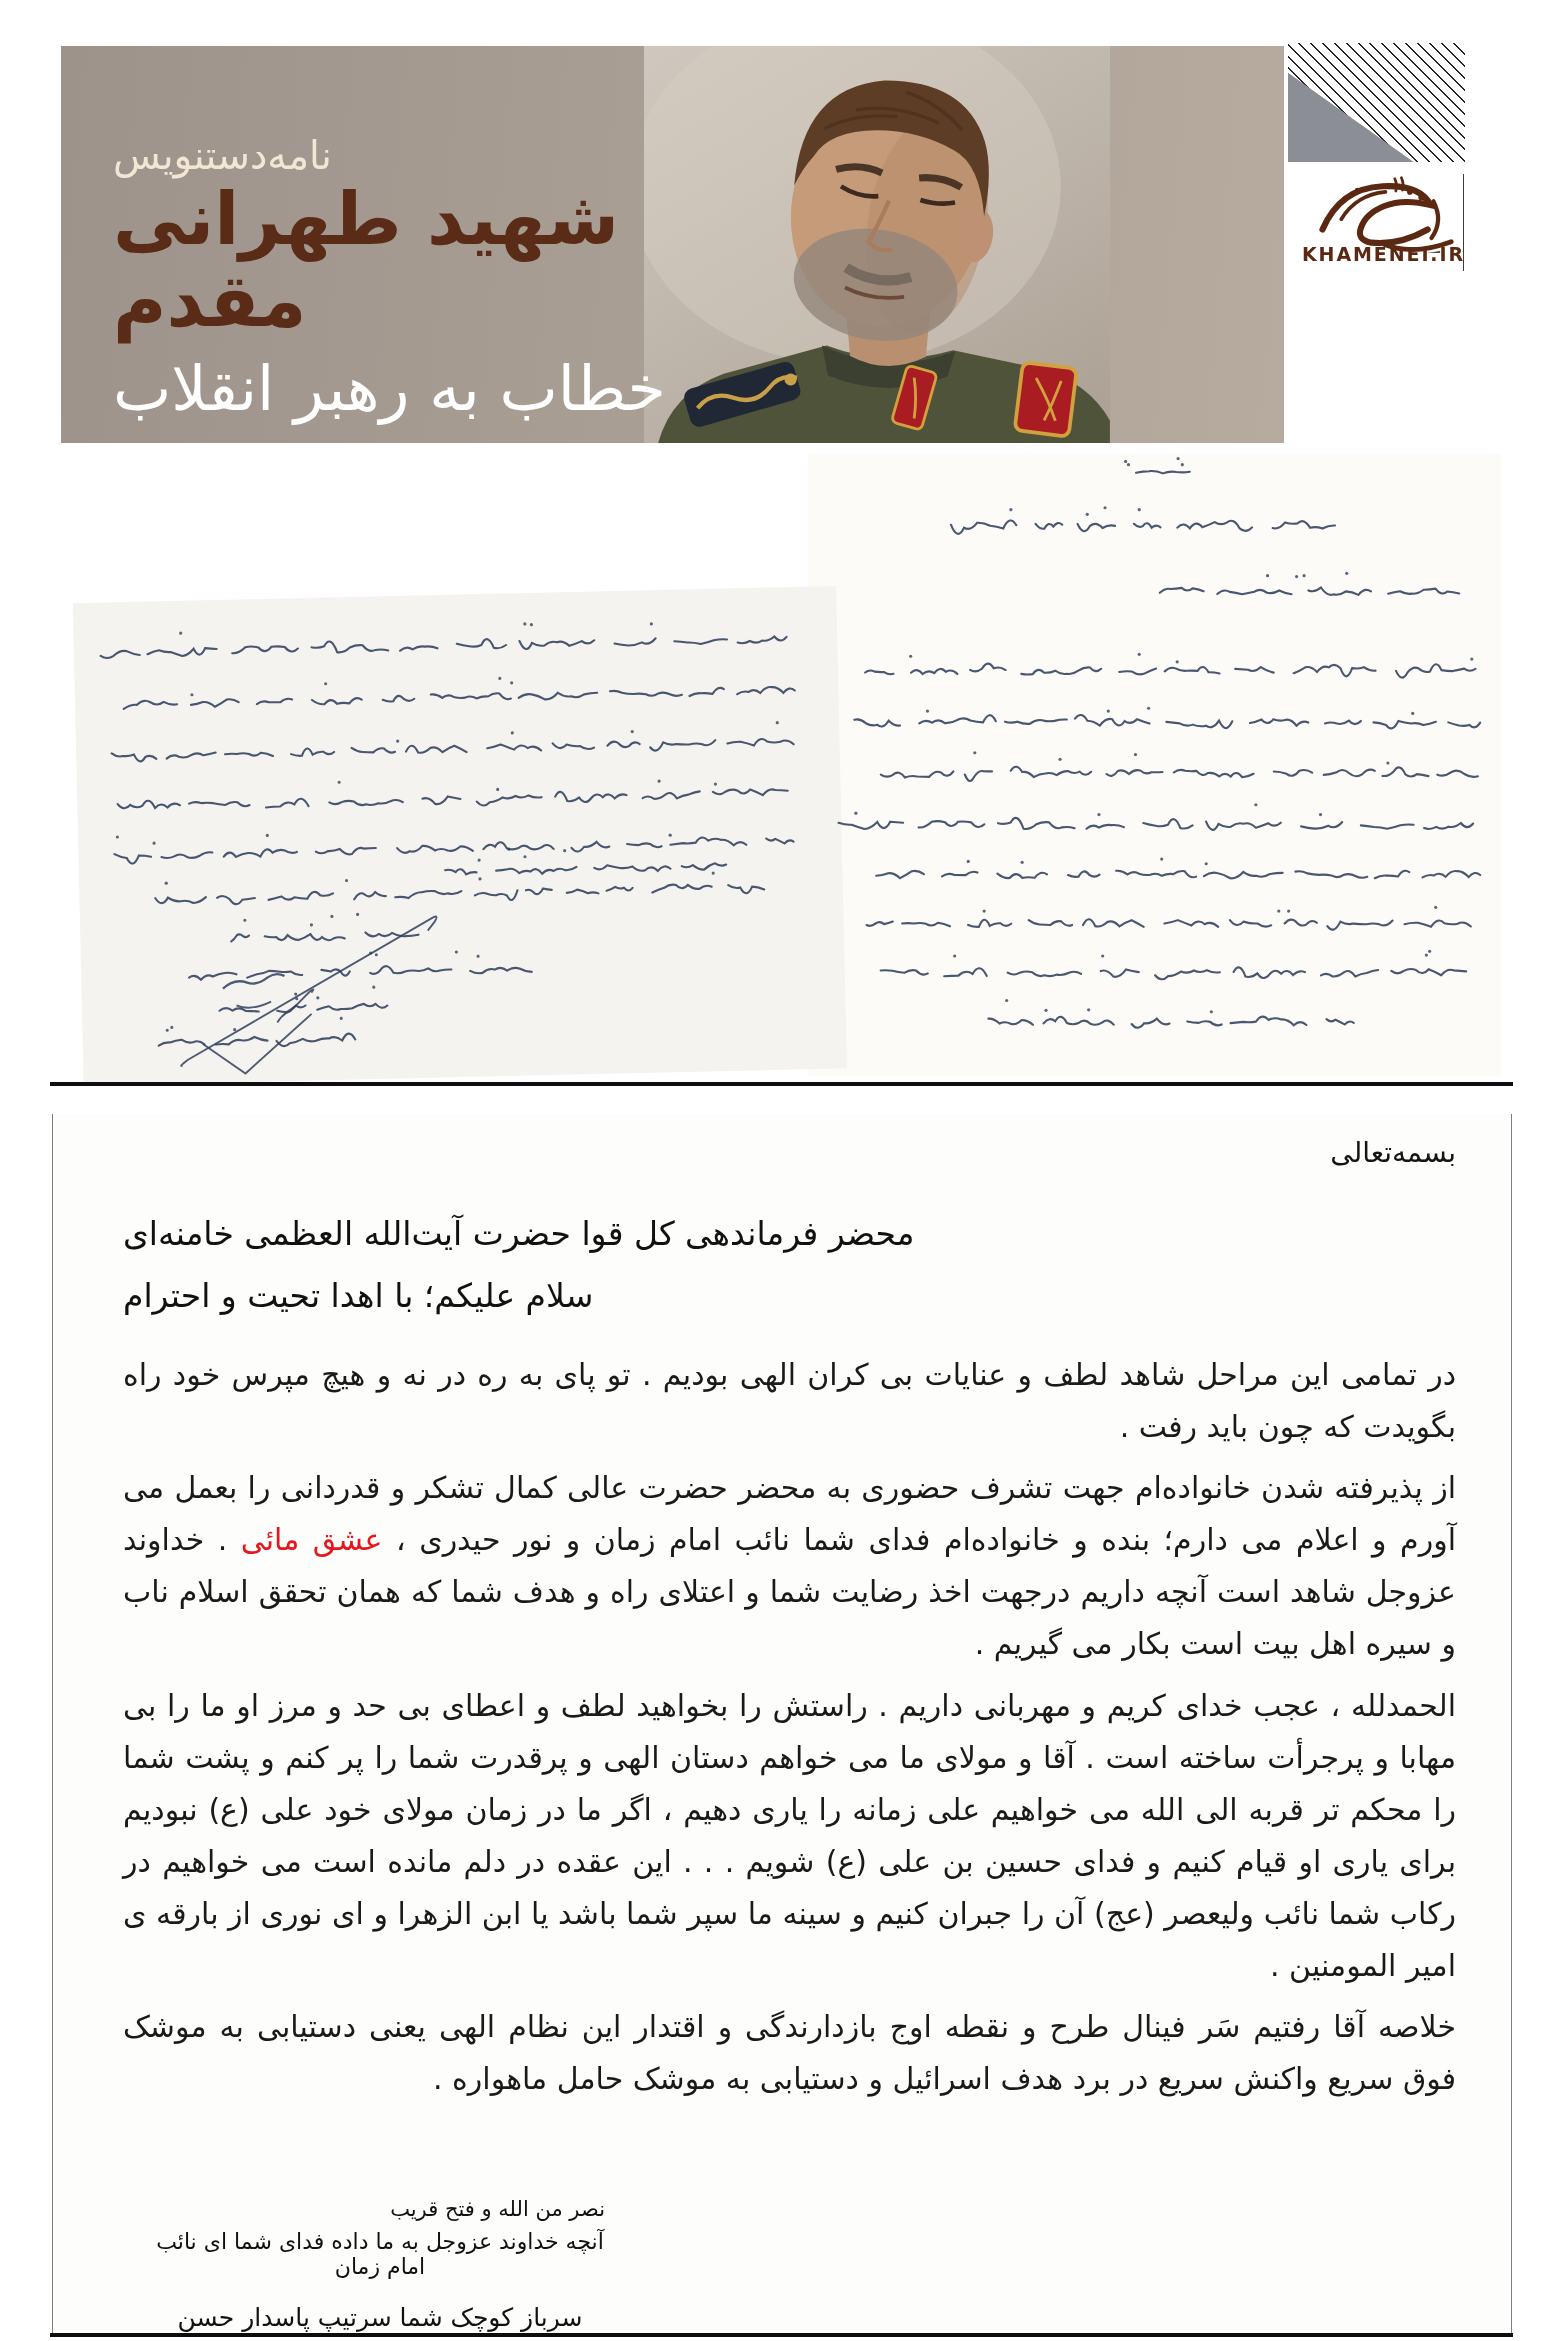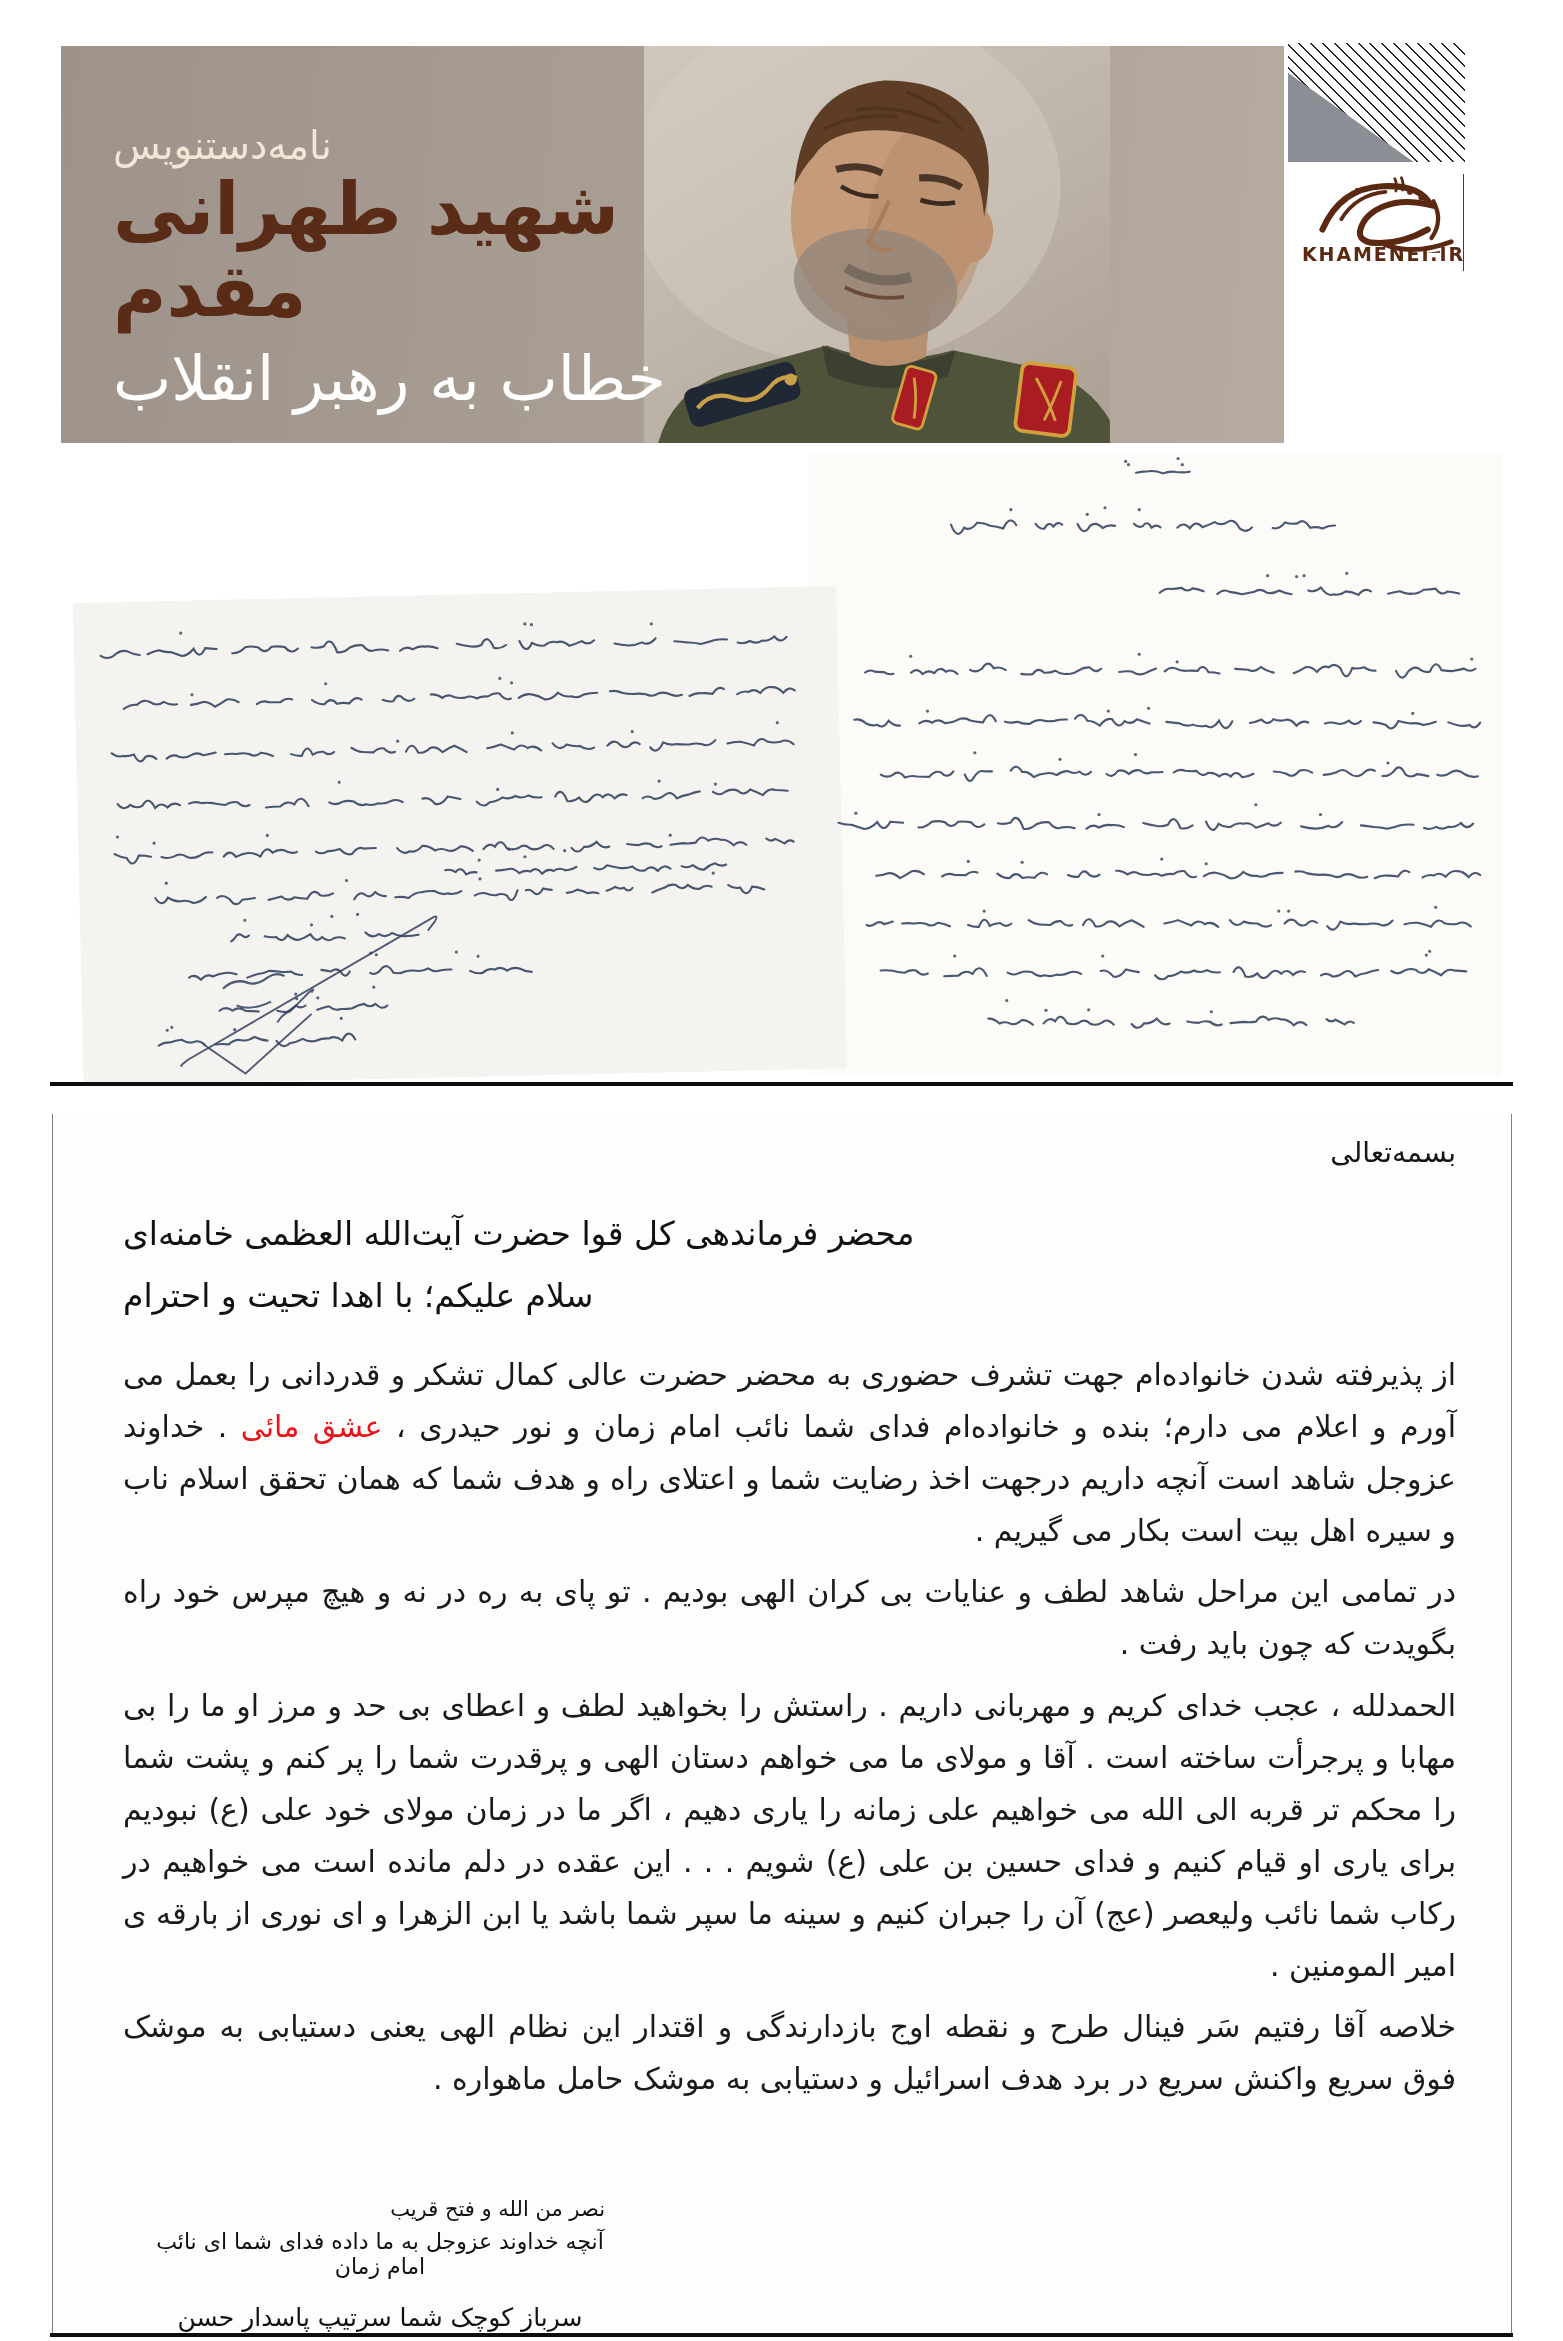--- a/index.html
+++ b/index.html
@@ -2,21 +2,21 @@
 <html lang="fa" style="font-size:7.5px"><head>
 <meta charset="utf-8">
 <style>
   html,body{margin:0;padding:0;background:#ffffff;}
   .page{position:relative;width:1564px;height:2379px;background:#ffffff;overflow:hidden;
         font-family:"DejaVu Sans",sans-serif;}
 
   
   .band{position:absolute;left:61px;top:46px;width:1223px;height:397px;
         background:linear-gradient(95deg,#9d938b 0%,#aba095 55%,#b7aba0 100%);}
-  .band-text{position:absolute;left:52px;top:77px;width:703px;direction:rtl;text-align:left;}
+  .band-text{position:absolute;left:52px;top:87px;width:703px;direction:rtl;text-align:left;}
   .kicker{font-size:39px;color:#f2e6d4;letter-spacing:0.5px;}
   .title{font-size:73px;font-weight:bold;color:#5a2c17;line-height:1.12;}
   .subtitle{font-size:62px;color:#ffffff;margin-top:10.3px;}
   .photo{position:absolute;left:583px;top:0;width:466px;height:397px;overflow:hidden;
          background:linear-gradient(150deg,#d0c8be 0%,#c0b7ac 45%,#ab9f93 100%);}
 
   
   .stripes{position:absolute;left:1288px;top:43px;width:177px;height:119px;background-color:#ffffff;
            background-image:repeating-linear-gradient(45deg,rgba(255,255,255,0) 0 7px,#262626 7px 8.4px);}
   .triangle{position:absolute;left:1288px;top:43px;width:177px;height:119px;
@@ -249,22 +249,22 @@
       <path d="M368,1186 q30,14 74,-6" stroke-width="4" stroke="#31405c" fill="none" opacity="0.85"></path>
     </g>
   </svg>
 
   <div class="divider"></div>
 
   <section class="panel">
     <div class="basmala">بسمه‌تعالی</div>
     <div class="salutation">محضر فرماندهی کل قوا حضرت آیت‌الله العظمی خامنه‌ای</div>
     <div class="greeting">سلام علیکم؛ با اهدا تحیت و احترام</div>
+    <p class="body-p">در تمامی این مراحل شاهد لطف و عنایات بی کران الهی بودیم . تو پای به ره در نه و هیچ مپرس خود راه بگویدت که چون باید رفت .</p>
     <p class="body-p"><span>از پذیرفته شدن خانواده‌ام جهت تشرف حضوری به محضر حضرت عالی کمال تشکر و قدردانی را بعمل می آورم و اعلام می دارم؛ بنده و خانواده‌ام فدای شما نائب امام زمان و نور حیدری ، </span><span class="red">عشق مائی</span><span> . خداوند عزوجل شاهد است آنچه داریم درجهت اخذ رضایت شما و اعتلای راه و هدف شما که همان تحقق اسلام ناب و سیره اهل بیت است بکار می گیریم .</span></p>
-    <p class="body-p">در تمامی این مراحل شاهد لطف و عنایات بی کران الهی بودیم . تو پای به ره در نه و هیچ مپرس خود راه بگویدت که چون باید رفت .</p>
     <p class="body-p">الحمدلله ، عجب خدای کریم و مهربانی داریم . راستش را بخواهید لطف و اعطای بی حد و مرز او ما را بی مهابا و پرجرأت ساخته است . آقا و مولای ما می خواهم دستان الهی و پرقدرت شما را پر کنم و پشت شما را محکم تر قربه الی الله می خواهیم علی زمانه را یاری دهیم ، اگر ما در زمان مولای خود علی (ع) نبودیم برای یاری او قیام کنیم و فدای حسین بن علی (ع) شویم . . . این عقده در دلم مانده است می خواهیم در رکاب شما نائب ولیعصر (عج) آن را جبران کنیم و سینه ما سپر شما باشد یا ابن الزهرا و ای نوری از بارقه ی امیر المومنین .</p>
     <p class="body-p">خلاصه آقا رفتیم سَر فینال طرح و نقطه اوج بازدارندگی و اقتدار این نظام الهی یعنی دستیابی به موشک فوق سریع واکنش سریع در برد هدف اسرائیل و دستیابی به موشک حامل ماهواره .</p>
 
     <div class="letter-footer">
       <div class="f1">نصر من الله و فتح قریب</div>
       <div class="f2">آنچه خداوند عزوجل به ما داده فدای شما ای نائب امام زمان</div>
       <div class="f3">سرباز کوچک شما سرتیپ پاسدار حسن مقدم</div>
 
     </div>
   </section>

